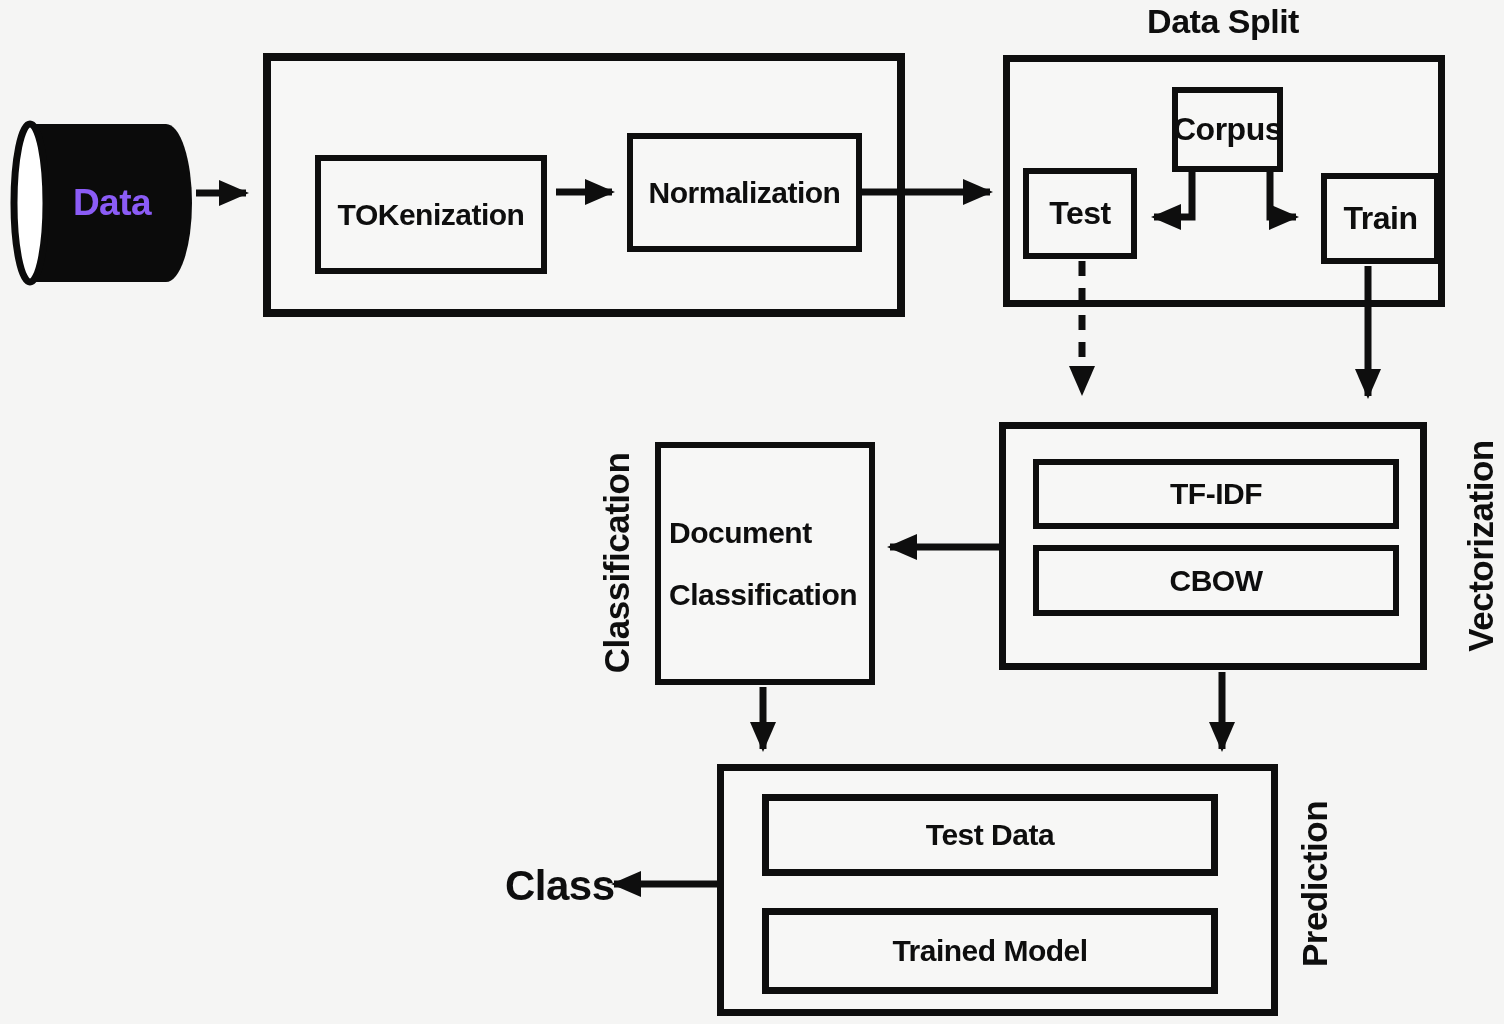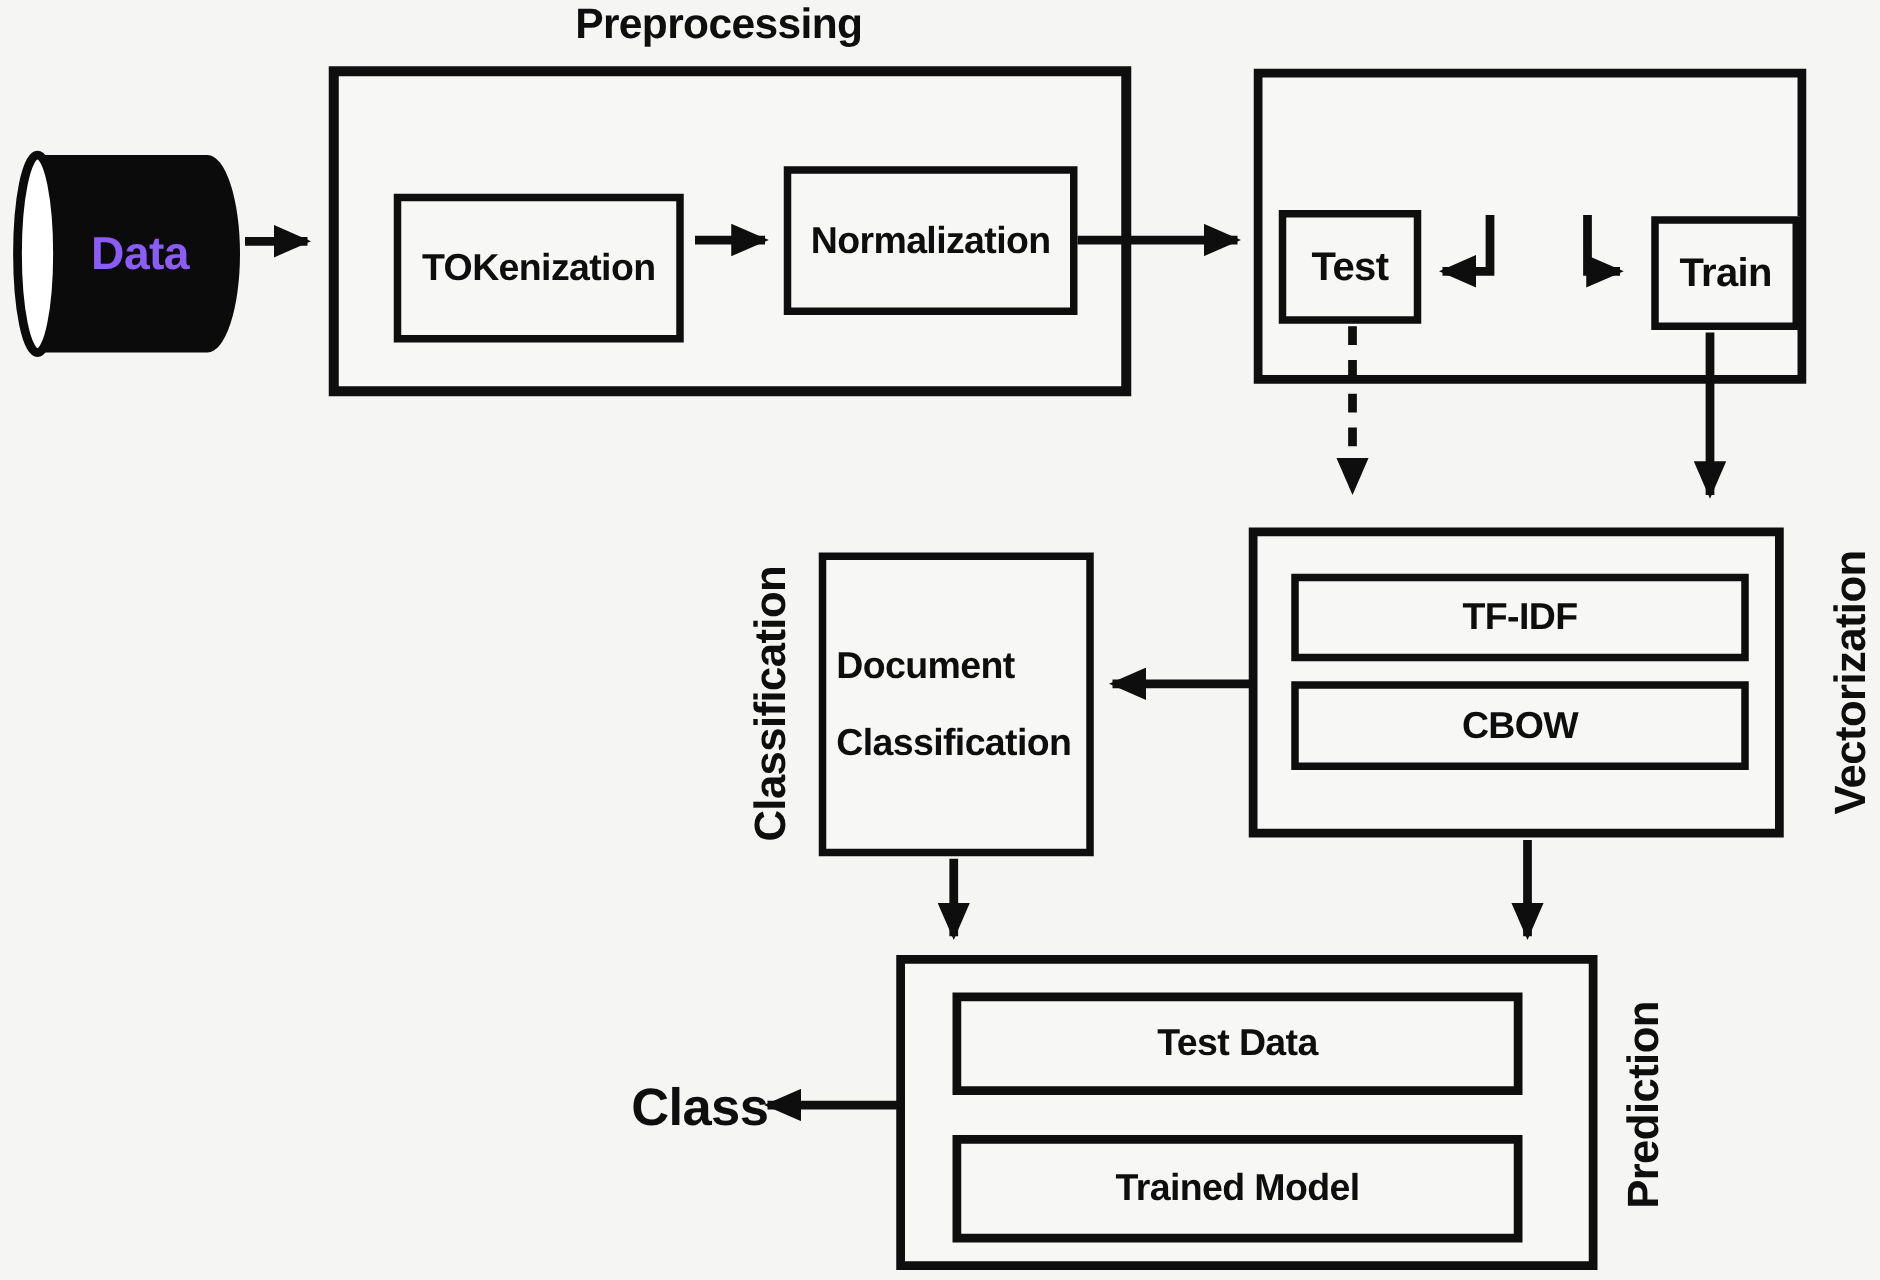--- a/index.html
+++ b/index.html
@@ -101,26 +101,27 @@
 <div class="canvas">
 
   <div class="cylinder-wrap">
     <svg width="192" height="166" viewBox="0 0 192 166">
       <path d="M20,4 H156 A26,79 0 0 1 156,162 H20 Z" fill="#0b0b0b"></path>
       <ellipse cx="20" cy="83" rx="16" ry="79" fill="#ffffff" stroke="#0b0b0b" stroke-width="7"></ellipse>
     </svg>
   </div>
   <div class="cylinder-label">Data</div>
 
-  <div class="section-title" style="left:425px; top:0px; width:300px;">Preprocessing</div>
   <div class="box thick" style="left:263px; top:53px; width:642px; height:264px;"></div>
   <div class="box label-center" style="left:315px; top:133px; width:232px; height:119px;margin-top:22px;">TOKenization</div>
   <div class="box label-center" style="left:627px; top:133px; width:235px; height:119px;">Normalization</div>
 
+  <div class="section-title" style="left:1073px; top:2px; width:300px;">Data Split</div>
   <div class="box outer" style="left:1003px; top:55px; width:442px; height:252px;"></div>
+  <div class="box label-center fs32" style="left:1172px; top:87px; width:111px; height:85px;">Corpus</div>
   <div class="box label-center fs32" style="left:1023px; top:168px; width:114px; height:91px;">Test</div>
   <div class="box label-center fs32" style="left:1309px; top:173px; width:119px; height:91px;margin-left:12px;">Train</div>
 
   <div class="box outer" style="left:999px; top:422px; width:428px; height:248px;"></div>
   <div class="box label-center" style="left:1033px; top:459px; width:366px; height:70px;">TF-IDF</div>
   <div class="box label-center" style="left:1033px; top:545px; width:366px; height:71px;">CBOW</div>
   <div class="vlabel" style="left:1481px; top:546px;">Vectorization</div>
 
   <div class="box" style="left:655px; top:442px; width:220px; height:243px;"></div>
   <div class="classification-lines" style="left:655px; top:442px; width:220px; height:243px;">

